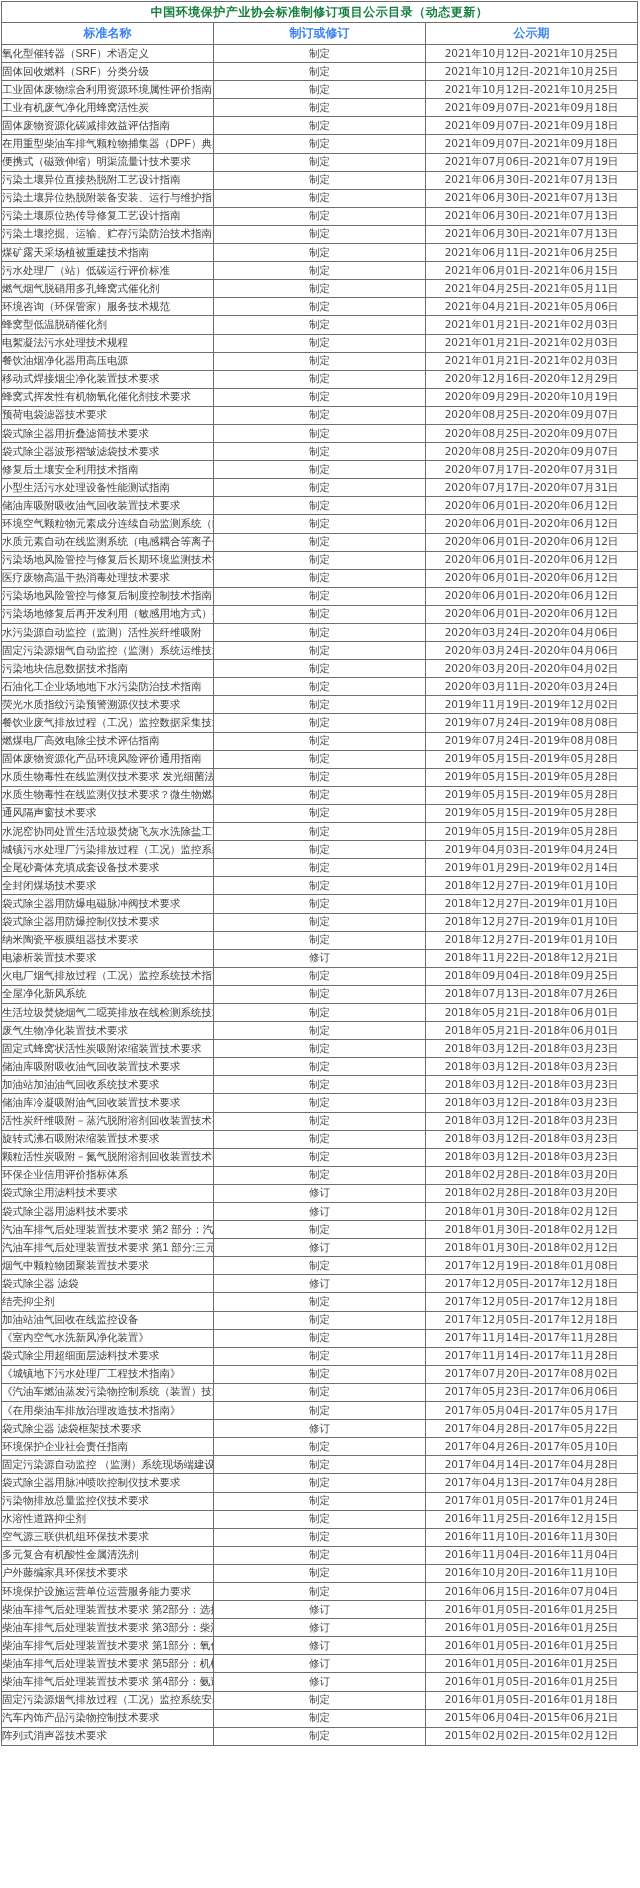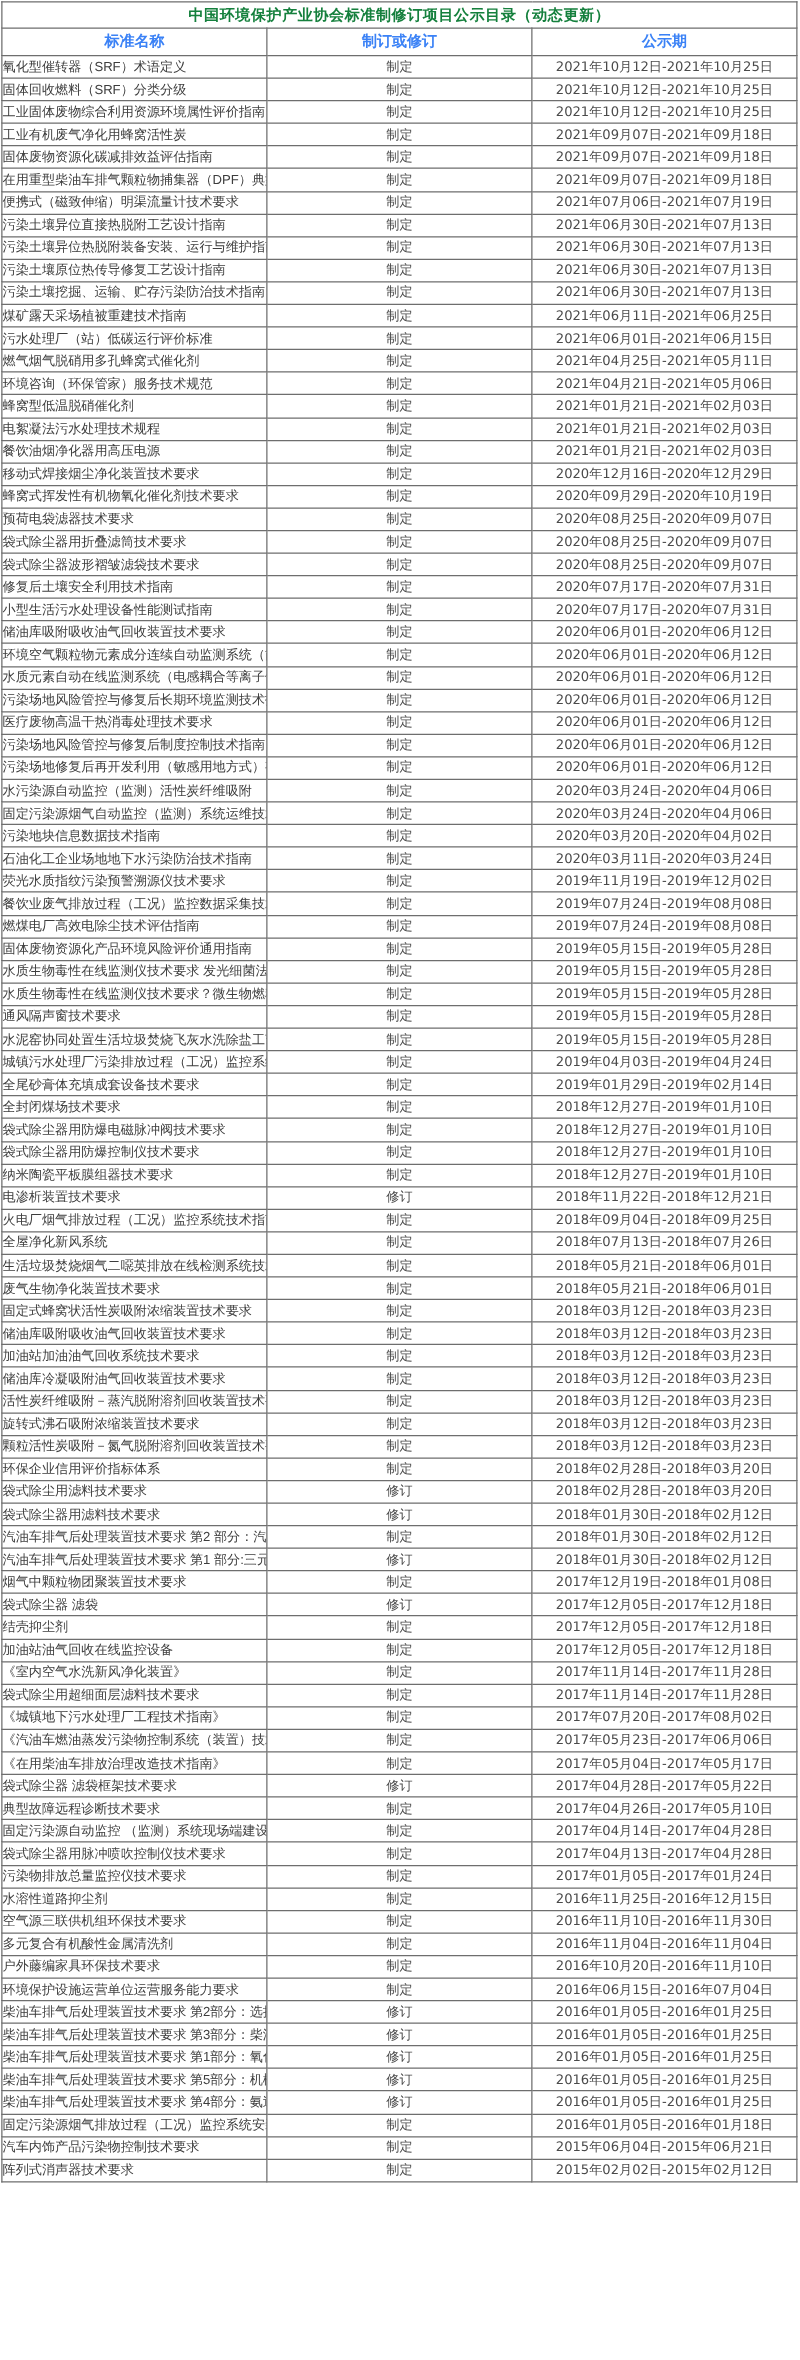--- a/index.html
+++ b/index.html
@@ -542,21 +542,21 @@
     <td class="c-period">2017年05月04日-2017年05月17日</td>
   </tr>
 
   <tr>
     <td class="c-name">袋式除尘器 滤袋框架技术要求</td>
     <td class="c-action">修订</td>
     <td class="c-period">2017年04月28日-2017年05月22日</td>
   </tr>
 
   <tr>
-    <td class="c-name">典型故障远程诊断技术要求</td>
+    <td class="c-name">环境保护企业社会责任指南</td>
     <td class="c-action">制定</td>
     <td class="c-period">2017年04月26日-2017年05月10日</td>
   </tr>
 
   <tr>
     <td class="c-name">固定污染源自动监控 （监测）系统现场端建设技术规范</td>
     <td class="c-action">制定</td>
     <td class="c-period">2017年04月14日-2017年04月28日</td>
   </tr>
 

